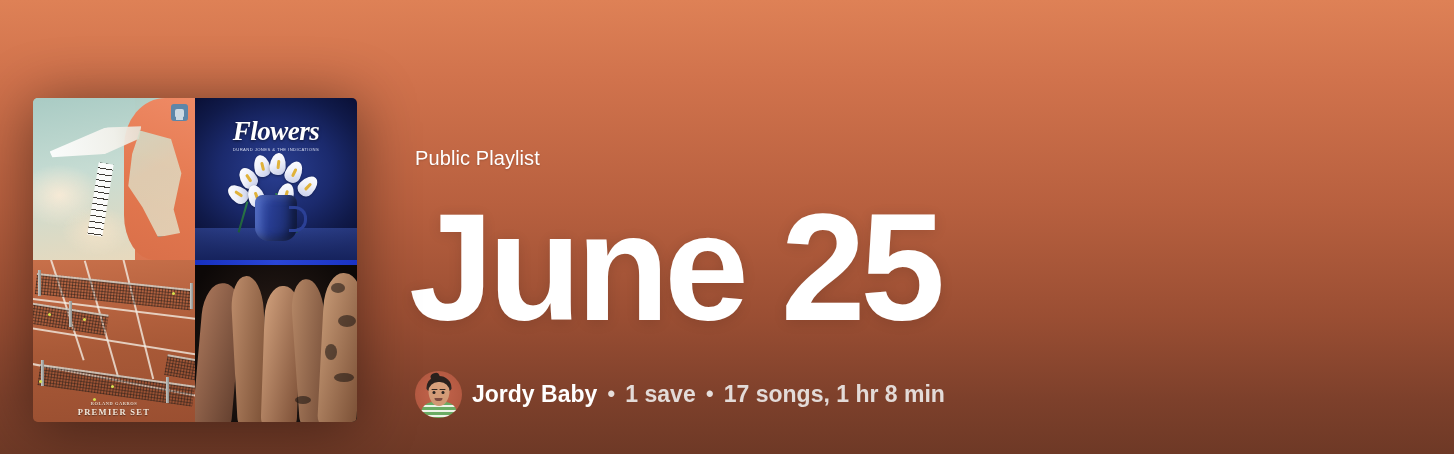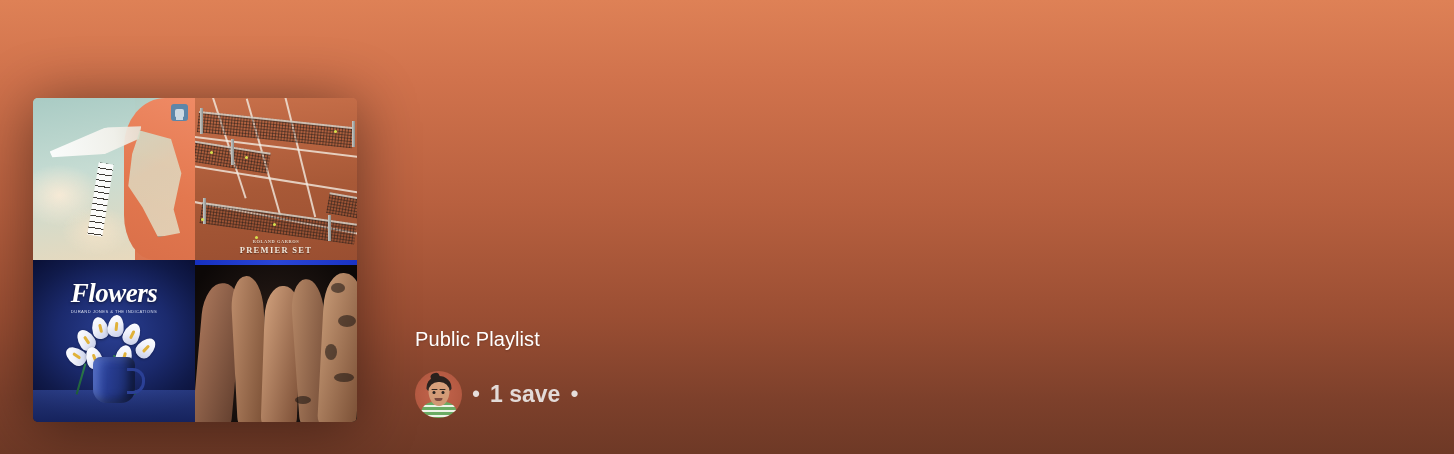--- a/index.html
+++ b/index.html
@@ -340,52 +340,20 @@
 
   <div class="cover-art">
 
     <div class="tile tile-erobique">
       <div class="ero-sky"></div>
       <div class="ero-orange"></div>
       <div class="ero-bird"></div>
       <div class="ero-keys"></div>
       <div class="ero-figure"></div>
       <div class="ero-badge"></div>
-    </div>
-
-    <div class="tile tile-courts">
-      <div class="court-line" style="left:-10%; top:22%; width:130%; transform:rotate(7deg);"></div>
-      <div class="court-line" style="left:-10%; top:40%; width:130%; transform:rotate(9deg);"></div>
-      <div class="court-line" style="left:-10%; top:62%; width:130%; transform:rotate(11deg);"></div>
-      <div class="court-line" style="left:10%;  top:-5%; width:70%;  transform:rotate(72deg);"></div>
-      <div class="court-line" style="left:55%;  top:-5%; width:80%;  transform:rotate(76deg);"></div>
-      <div class="court-line" style="left:32%;  top:0%;  width:75%;  transform:rotate(74deg);"></div>
-
-      <div class="net" style="left:2%;  top:8%;  width:96%; transform:rotate(6deg);"></div>
-      <div class="net" style="left:-4%; top:26%; width:50%; transform:rotate(9deg);"></div>
-      <div class="net" style="left:4%;  top:64%; width:96%; transform:rotate(8deg);"></div>
-      <div class="net" style="left:82%; top:58%; width:40%; transform:rotate(10deg);"></div>
-
-      <div class="post" style="left:3%;  top:6%;"></div>
-      <div class="post" style="left:97%; top:14%;"></div>
-      <div class="post" style="left:22%; top:25%;"></div>
-      <div class="post" style="left:5%;  top:62%;"></div>
-      <div class="post" style="left:82%; top:72%;"></div>
-
-      <div class="ball" style="left:9%;  top:33%;"></div>
-      <div class="ball" style="left:31%; top:36%;"></div>
-      <div class="ball" style="left:86%; top:20%;"></div>
-      <div class="ball" style="left:4%;  top:74%;"></div>
-      <div class="ball" style="left:48%; top:77%;"></div>
-      <div class="ball" style="left:37%; top:85%;"></div>
-
-      <div class="court-text">
-        <small>ROLAND GARROS</small>
-        <span>PREMIER SET</span>
-      </div>
     </div>
 
     <div class="tile tile-flowers">
       <div class="fl-title">Flowers</div>
       <div class="fl-sub">DURAND JONES &amp; THE INDICATIONS</div>
       <div class="fl-cloth"></div>
       <div class="fl-bouquet">
         <div class="lily" style="left:4px;  top:30px; transform:rotate(-55deg);"></div>
         <div class="lily" style="left:14px; top:14px; transform:rotate(-34deg);"></div>
         <div class="lily" style="left:28px; top:2px;  transform:rotate(-14deg);"></div>
@@ -395,57 +363,92 @@
         <div class="lily" style="left:22px; top:32px; transform:rotate(-20deg);"></div>
         <div class="lily" style="left:52px; top:30px; transform:rotate(16deg);"></div>
         <div class="stem" style="left:16px; height:32px; transform:rotate(16deg);"></div>
         <div class="stem" style="left:34px; height:38px; transform:rotate(7deg);"></div>
         <div class="stem" style="left:50px; height:40px; transform:rotate(-2deg);"></div>
         <div class="stem" style="left:66px; height:34px; transform:rotate(-14deg);"></div>
       </div>
       <div class="fl-vase"></div>
     </div>
 
+    <div class="tile tile-courts">
+      <div class="court-line" style="left:-10%; top:22%; width:130%; transform:rotate(7deg);"></div>
+      <div class="court-line" style="left:-10%; top:40%; width:130%; transform:rotate(9deg);"></div>
+      <div class="court-line" style="left:-10%; top:62%; width:130%; transform:rotate(11deg);"></div>
+      <div class="court-line" style="left:10%;  top:-5%; width:70%;  transform:rotate(72deg);"></div>
+      <div class="court-line" style="left:55%;  top:-5%; width:80%;  transform:rotate(76deg);"></div>
+      <div class="court-line" style="left:32%;  top:0%;  width:75%;  transform:rotate(74deg);"></div>
+
+      <div class="net" style="left:2%;  top:8%;  width:96%; transform:rotate(6deg);"></div>
+      <div class="net" style="left:-4%; top:26%; width:50%; transform:rotate(9deg);"></div>
+      <div class="net" style="left:4%;  top:64%; width:96%; transform:rotate(8deg);"></div>
+      <div class="net" style="left:82%; top:58%; width:40%; transform:rotate(10deg);"></div>
+
+      <div class="post" style="left:3%;  top:6%;"></div>
+      <div class="post" style="left:97%; top:14%;"></div>
+      <div class="post" style="left:22%; top:25%;"></div>
+      <div class="post" style="left:5%;  top:62%;"></div>
+      <div class="post" style="left:82%; top:72%;"></div>
+
+      <div class="ball" style="left:9%;  top:33%;"></div>
+      <div class="ball" style="left:31%; top:36%;"></div>
+      <div class="ball" style="left:86%; top:20%;"></div>
+      <div class="ball" style="left:4%;  top:74%;"></div>
+      <div class="ball" style="left:48%; top:77%;"></div>
+      <div class="ball" style="left:37%; top:85%;"></div>
+
+      <div class="court-text">
+        <small>ROLAND GARROS</small>
+        <span>PREMIER SET</span>
+      </div>
+    </div>
+
     <div class="tile tile-legs">
       <div class="legs-topbar"></div>
       <div class="leg" style="left:2%;  width:24%; height:92%; background:linear-gradient(100deg,#a9765a,#64402f); transform:rotate(5deg);"></div>
       <div class="leg" style="left:24%; width:20%; height:96%; background:linear-gradient(100deg,#c08f6d,#73492f); transform:rotate(-3deg);"></div>
       <div class="leg" style="left:42%; width:22%; height:90%; background:linear-gradient(100deg,#d0a07c,#7c4f36); transform:rotate(2deg);"></div>
       <div class="leg" style="left:62%; width:20%; height:94%; background:linear-gradient(100deg,#b88a68,#6b4430); transform:rotate(-4deg);"></div>
       <div class="leg" style="left:78%; width:24%; height:98%; background:linear-gradient(100deg,#c79a76,#7a4f35); transform:rotate(3deg);"></div>
       <div class="tattoo" style="left:84%; top:14%; width:14px; height:10px;"></div>
       <div class="tattoo" style="left:88%; top:34%; width:18px; height:12px;"></div>
       <div class="tattoo" style="left:80%; top:52%; width:12px; height:16px;"></div>
       <div class="tattoo" style="left:62%; top:84%; width:16px; height:8px;"></div>
       <div class="tattoo" style="left:86%; top:70%; width:20px; height:9px;"></div>
     </div>
   </div>
 
   <div class="info">
 
     <div class="playlist-type">Public Playlist</div>
 
+    <h1 class="playlist-title">June 25</h1>
 
     <div class="meta-row">
 
       <div class="avatar">
         <div class="av-body"></div>
         <div class="av-neck"></div>
         <div class="av-hair"></div>
         <div class="av-face">
           <div class="av-brow l"></div>
           <div class="av-brow r"></div>
           <div class="av-eye l"></div>
           <div class="av-eye r"></div>
           <div class="av-mouth"></div>
         </div>
       </div>
 
+      <span class="owner-name">Jordy Baby</span>
 
       <span class="meta-sep">•</span>
 
       <span class="meta-text">1 save</span>
 
       <span class="meta-sep">•</span>
 
+      <span class="meta-text">17 songs, 1 hr 8 min</span>
     </div>
   </div>
 </div>
 
 </body></html>

